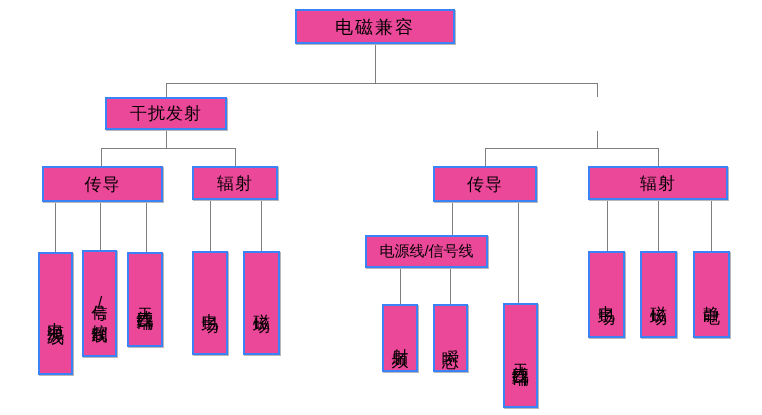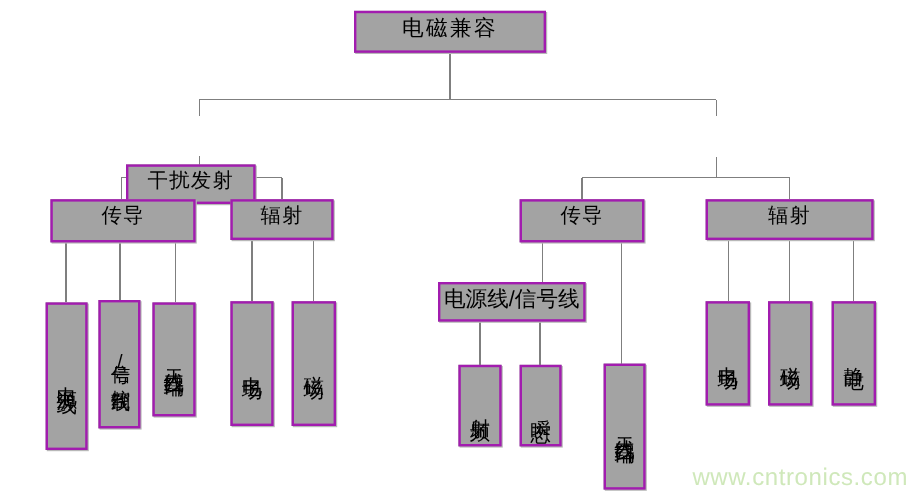--- a/index.html
+++ b/index.html
@@ -18,38 +18,39 @@
   .connectors {
     position: absolute;
     left: 0;
     top: 0;
     width: 762px;
     height: 415px;
   }
   .box {
     position: absolute;
     box-sizing: border-box;
-    border: 2px solid #a21caf;
-    background: #a3a3a3;
+    border: 2px solid #3b82f6;
+    background: #ec4899;
     box-shadow: 1px 1px 0 #b8b8b8;
     display: flex;
+    align-items: center;
     justify-content: center;
     color: #000000;
     text-align: center;
   }
   .box.h {
     font-size: 17px;
     letter-spacing: 1px;
   }
   .box.h.root {
     font-size: 18px;
     letter-spacing: 2px;
   }
   .box.h.small {
-    font-size: 18px;
+    font-size: 15px;
     letter-spacing: 0;
   }
   .box.v span {
     writing-mode: vertical-rl;
     text-orientation: upright;
     font-size: 17px;
     letter-spacing: 3px;
     line-height: 1;
   }
   .box.v.tight span {
@@ -103,21 +104,21 @@
 
     <line x1="607" y1="200" x2="607" y2="251"></line>
     <line x1="658" y1="200" x2="658" y2="251"></line>
     <line x1="711" y1="200" x2="711" y2="251"></line>
   </svg>
 
   <div class="box h root" style="left:295px; top:9px; width:160px; height:35px;">
     <span>电磁兼容</span>
   </div>
 
-  <div class="box h" style="left:105px; top:97px; width:108px; height:33px;margin-top:40px;">
+  <div class="box h" style="left:105px; top:97px; width:122px; height:33px;">
     <span>干扰发射</span>
   </div>
 
   <div class="box h" style="left:42px; top:166px; width:121px; height:36px;">
     <span>传导</span>
   </div>
   <div class="box h" style="left:192px; top:166px; width:86px; height:34px;">
     <span>辐射</span>
   </div>
   <div class="box h" style="left:433px; top:166px; width:104px; height:36px;">
@@ -158,15 +159,14 @@
   <div class="box v" style="left:588px; top:251px; width:37px; height:87px;">
     <span>电场</span>
   </div>
   <div class="box v" style="left:640px; top:251px; width:37px; height:87px;">
     <span>磁场</span>
   </div>
   <div class="box v" style="left:693px; top:251px; width:37px; height:87px;">
     <span>静电</span>
   </div>
 
-  <div class="watermark">www.cntronics.com</div>
 
 </div>
 
 </body></html>

